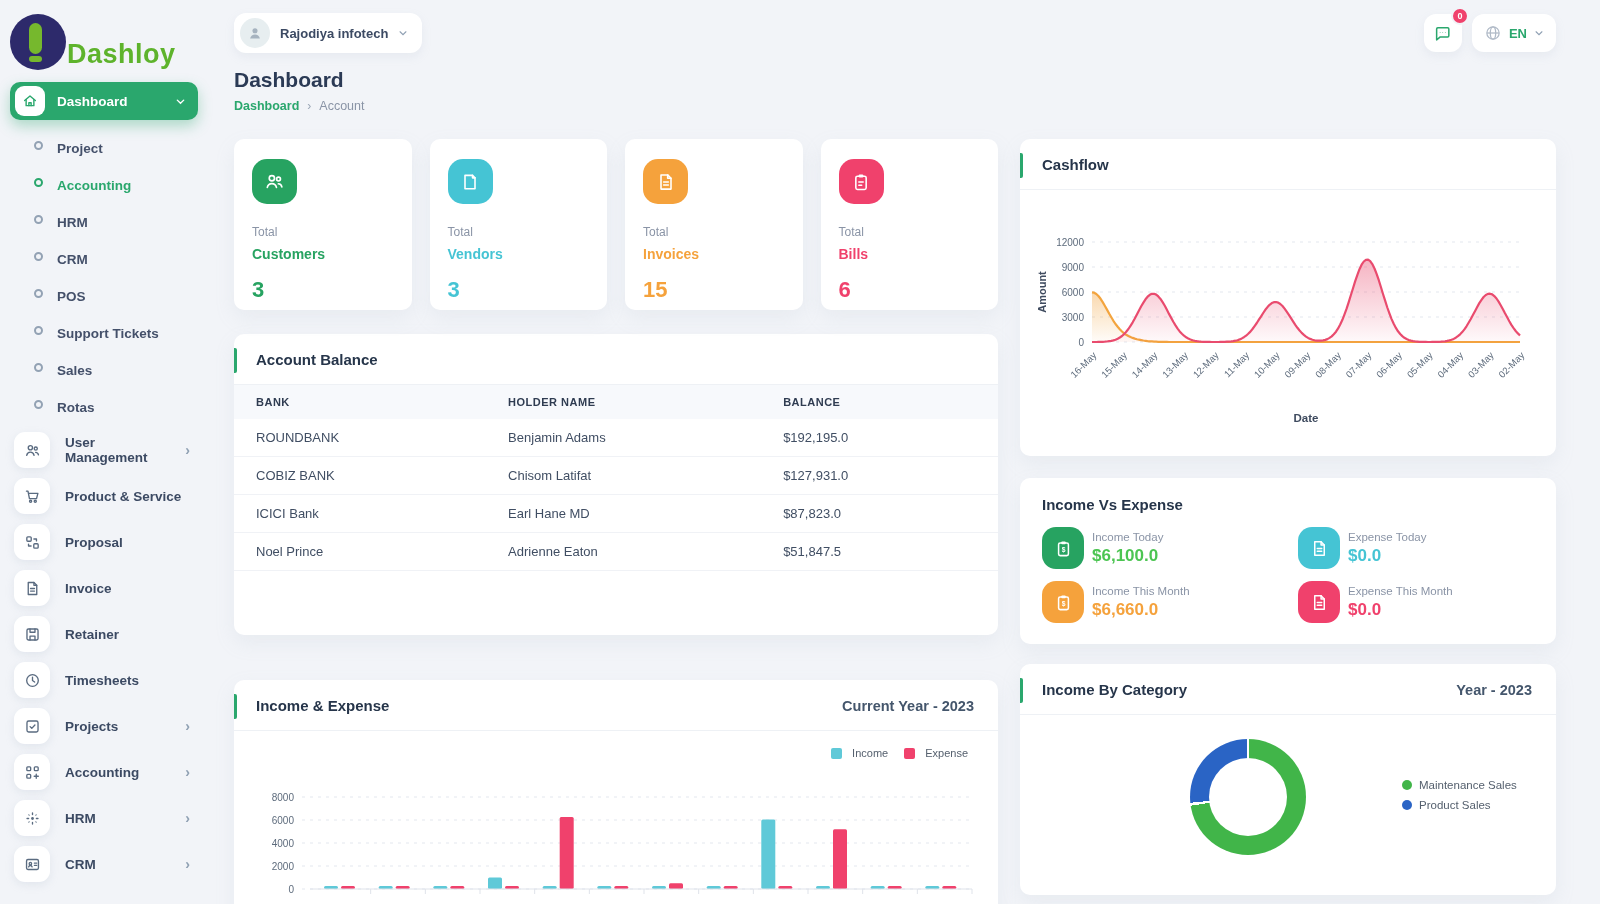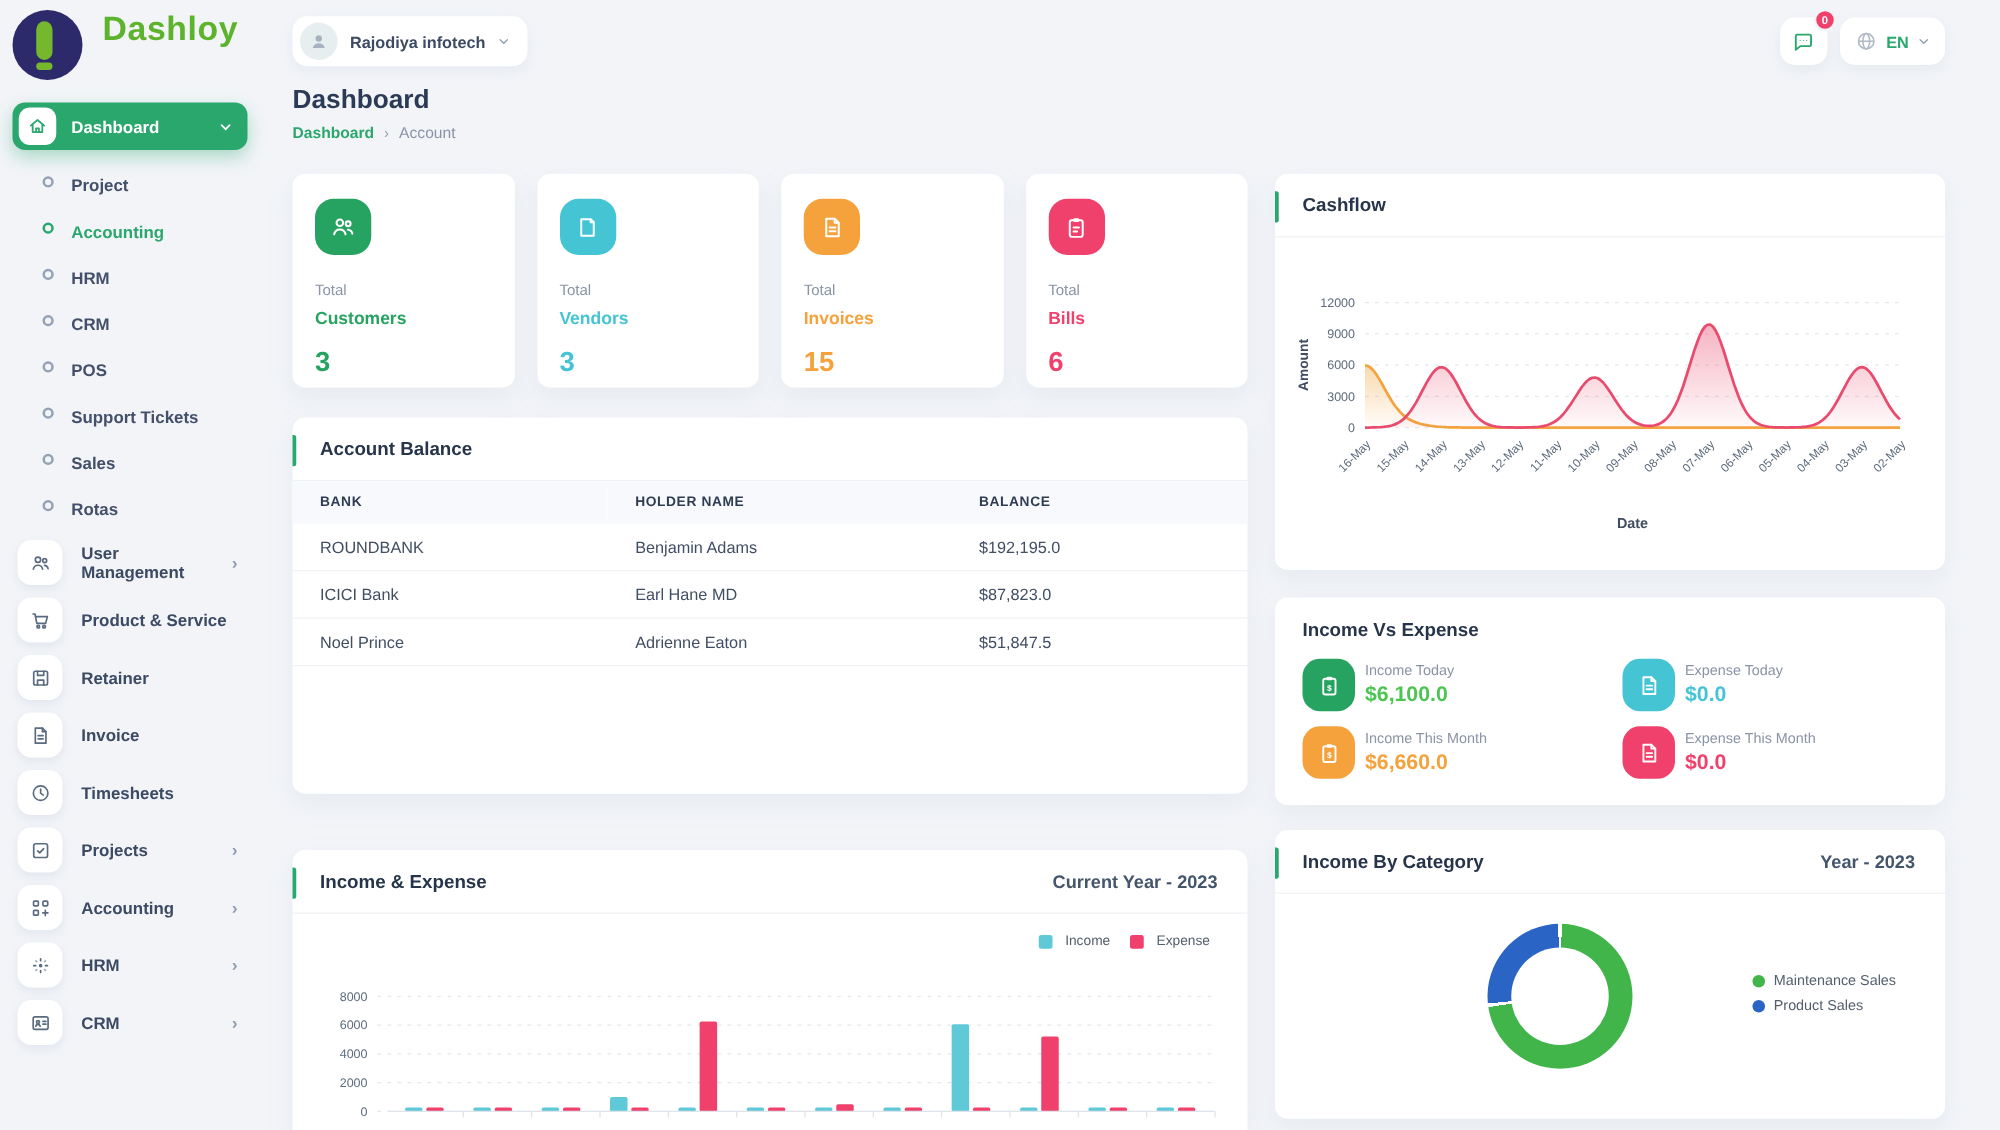--- a/index.html
+++ b/index.html
@@ -7,21 +7,21 @@
   body {
     font-family: "Liberation Sans", "DejaVu Sans", sans-serif;
     background:#f2f4f8;
     width:1600px; height:904px; overflow:hidden;
     color:#3c4a63;
   }
   .app { display:flex; width:1600px; height:904px; background:#f2f4f8; overflow:hidden; }
 
   
   .sidebar { width:212px; flex-shrink:0; padding:6px 0 0 10px; }
-  .logo { display:flex; align-items:flex-start; gap:16px; height:62px; margin:2px 0 12px 0; cursor:pointer; }
+  .logo { display:flex; align-items:flex-end; gap:1px; height:62px; margin:2px 0 12px 0; cursor:pointer; }
   .logo-mark { width:56px; height:56px; border-radius:50%; background:#2d2a6b; position:relative; flex-shrink:0; }
   .logo-bar { position:absolute; left:19px; top:9px; width:13px; height:31px; background:#76b82d; border-radius:7px; }
   .logo-bar2 { position:absolute; left:19px; top:42px; width:13px; height:6px; background:#76b82d; border-radius:3px; }
   .logo-text { font-size:27px; font-weight:bold; color:#5eb32c; letter-spacing:.5px; }
 
   .dash-btn { width:188px; height:38px; background:#2aa76d; border-radius:10px; display:flex; align-items:center;
     gap:12px; padding:0 12px 0 5px; cursor:pointer; box-shadow:0 6px 14px rgba(42,167,109,.35); }
   .dash-ico { width:30px; height:30px; background:#fff; border-radius:9px; color:#2aa76d; display:grid; place-items:center; }
   .dash-label { color:#fff; font-weight:700; font-size:13.5px; flex:1; }
   .dash-chev { color:#fff; display:grid; place-items:center; }
@@ -201,34 +201,44 @@
               <path d="M3.5 4.5h2.1l2.1 10.6h10l1.9-7.6H6.2"></path>
               <circle cx="9.3" cy="18.8" r="1.5"></circle>
               <circle cx="15.9" cy="18.8" r="1.5"></circle>
             </svg>
           </span>
           <span class="mi-label">Product &amp; Service</span>
         </li>
         <li>
           <span class="mi-box">
             <svg width="17" height="17" viewBox="0 0 24 24" fill="none" stroke="currentColor" stroke-width="1.9" stroke-linecap="round" stroke-linejoin="round">
+              <rect x="4" y="4" width="6.2" height="6.2" rx="1.4"></rect>
+              <rect x="13.8" y="13.8" width="6.2" height="6.2" rx="1.4"></rect>
+              <path d="M14 7h3.6v2.8M10 17H6.4v-2.8"></path>
+            </svg>
+          </span>
+          <span class="mi-label">Proposal</span>
+        </li>
+        <li>
+          <span class="mi-box">
+            <svg width="17" height="17" viewBox="0 0 24 24" fill="none" stroke="currentColor" stroke-width="1.9" stroke-linecap="round" stroke-linejoin="round">
+              <path d="M6 3.5h8l4 4v13H6z"></path>
+              <path d="M14 3.5v4h4M9.2 12h5.6M9.2 15.6h5.6"></path>
+            </svg>
+          </span>
+          <span class="mi-label">Invoice</span>
+        </li>
+        <li>
+          <span class="mi-box">
+            <svg width="17" height="17" viewBox="0 0 24 24" fill="none" stroke="currentColor" stroke-width="1.9" stroke-linecap="round" stroke-linejoin="round">
               <rect x="4.2" y="4.2" width="15.6" height="15.6" rx="2"></rect>
               <path d="M8.5 4.2v4.6h7V4.2M8.5 19.8v-5.6h7v5.6"></path>
             </svg>
           </span>
           <span class="mi-label">Retainer</span>
-        </li>
-        <li>
-          <span class="mi-box">
-            <svg width="17" height="17" viewBox="0 0 24 24" fill="none" stroke="currentColor" stroke-width="1.9" stroke-linecap="round" stroke-linejoin="round">
-              <path d="M6 3.5h8l4 4v13H6z"></path>
-              <path d="M14 3.5v4h4M9.2 12h5.6M9.2 15.6h5.6"></path>
-            </svg>
-          </span>
-          <span class="mi-label">Invoice</span>
         </li>
         <li>
           <span class="mi-box">
             <svg width="17" height="17" viewBox="0 0 24 24" fill="none" stroke="currentColor" stroke-width="1.9" stroke-linecap="round" stroke-linejoin="round">
               <circle cx="12" cy="12" r="8.2"></circle>
               <path d="M12 7.4V12l3 2.2"></path>
             </svg>
           </span>
           <span class="mi-label">Timesheets</span>
         </li>
@@ -397,20 +407,25 @@
                 <th>BANK</th>
                 <th>HOLDER NAME</th>
                 <th>BALANCE</th>
               </tr>
             </thead>
             <tbody id="balance-rows">
                 <tr>
                   <td>ROUNDBANK</td>
                   <td>Benjamin Adams</td>
                   <td>$192,195.0</td>
+                </tr>
+                <tr>
+                  <td>COBIZ BANK</td>
+                  <td>Chisom Latifat</td>
+                  <td>$127,931.0</td>
                 </tr>
                 <tr>
                   <td>ICICI Bank</td>
                   <td>Earl Hane MD</td>
                   <td>$87,823.0</td>
                 </tr>
                 <tr>
                   <td>Noel Prince</td>
                   <td>Adrienne Eaton</td>
                   <td>$51,847.5</td>

